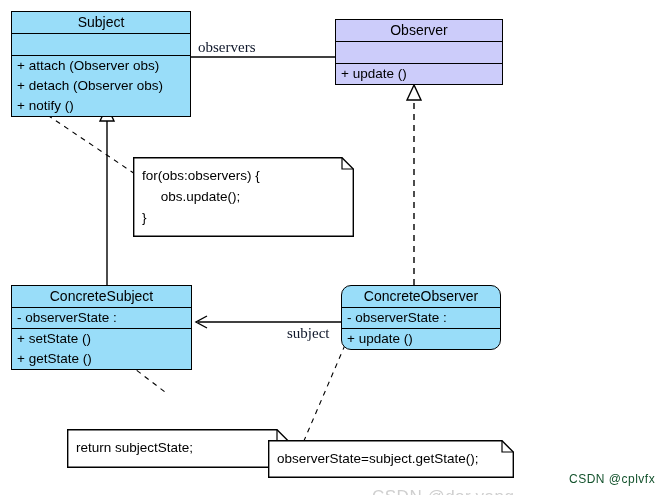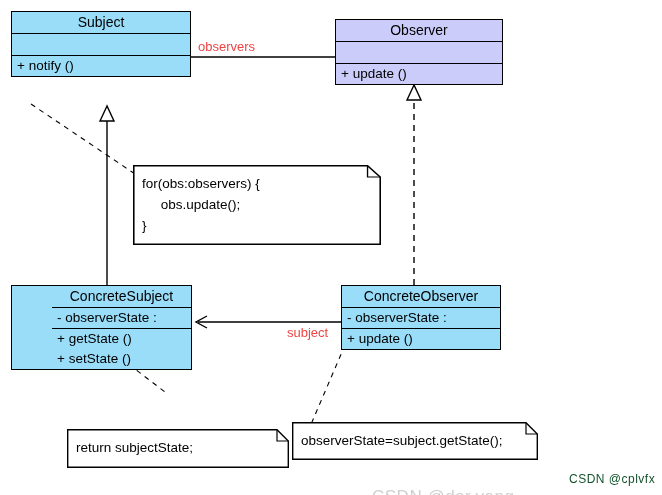--- a/index.html
+++ b/index.html
@@ -88,25 +88,26 @@
     right: 8px;
     font-size: 13.5px;
     line-height: 21px;
     color: #000000;
     white-space: pre;
   }
 
   
   .edge-label {
     position: absolute;
-    font-size: 13px;
-    color: #ef4444;
+    font-size: 15px;
+    color: #0f172a;
     white-space: nowrap;
     z-index: 7;
     background: transparent;
+    font-family: Liberation Serif, serif;
   }
 
   
   .watermark {
     position: absolute;
     color: #cfcfcf;
     white-space: nowrap;
     z-index: 9;
     font-size: 17px;
     letter-spacing: 0.5px;
@@ -153,72 +154,74 @@
 
     <g>
       <line x1="345" y1="345" x2="303" y2="443" stroke="#000000" stroke-width="1.1" stroke-dasharray="5,5"></line>
     </g>
   </svg>
 
   <div class="uml-class" style="left:11px; top:11px; width:180px;">
     <div class="compartment cls-name">Subject</div>
     <div class="compartment empty-comp"></div>
     <div class="compartment">
+      <div class="op-line">+ attach (Observer obs)</div>
+      <div class="op-line">+ detach (Observer obs)</div>
       <div class="op-line">+ notify ()</div>
     </div>
   </div>
 
   <div class="uml-class iface" style="left:335px; top:19px; width:168px;">
     <div class="compartment cls-name">Observer</div>
     <div class="compartment empty-comp"></div>
     <div class="compartment">
       <div class="op-line">+ update ()</div>
     </div>
   </div>
 
-  <div class="uml-class" style="left:11px; top:285px; width:181px;padding-left:40px;">
+  <div class="uml-class" style="left:11px; top:285px; width:181px;">
     <div class="compartment cls-name">ConcreteSubject</div>
     <div class="compartment">
       <div class="attr-line">- observerState :</div>
     </div>
     <div class="compartment">
+      <div class="op-line">+ setState ()</div>
       <div class="op-line">+ getState ()</div>
-      <div class="op-line">+ setState ()</div>
-    </div>
-  </div>
-
-  <div class="uml-class" style="left:341px; top:285px; width:160px;">
+    </div>
+  </div>
+
+  <div class="uml-class" style="left:341px; top:285px; width:160px;border-radius:10px;">
     <div class="compartment cls-name">ConcreteObserver</div>
     <div class="compartment">
       <div class="attr-line">- observerState :</div>
     </div>
     <div class="compartment">
       <div class="op-line">+ update ()</div>
     </div>
   </div>
 
-  <div class="uml-note" style="left:133px; top:165px; width:248px; height:80px;">
+  <div class="uml-note" style="left:133px; top:157px; width:221px; height:80px;">
     <svg class="note-body" viewBox="0 0 221 80" preserveAspectRatio="none" xmlns="http://www.w3.org/2000/svg">
       <path d="M0.7,0.7 L209,0.7 L220.3,12 L220.3,79.3 L0.7,79.3 Z" fill="#ffffff" stroke="#000000" stroke-width="1.4"></path>
       <path d="M209,0.7 L209,12 L220.3,12" fill="none" stroke="#000000" stroke-width="1.2"></path>
     </svg>
     <div class="note-text">for(obs:observers) {
      obs.update();
 }</div>
   </div>
 
   <div class="uml-note" style="left:67px; top:392px; width:222px; height:39px;margin-top:37px;">
     <svg class="note-body" viewBox="0 0 222 39" preserveAspectRatio="none" xmlns="http://www.w3.org/2000/svg">
       <path d="M0.7,0.7 L210,0.7 L221.3,12 L221.3,38.3 L0.7,38.3 Z" fill="#ffffff" stroke="#000000" stroke-width="1.4"></path>
       <path d="M210,0.7 L210,12 L221.3,12" fill="none" stroke="#000000" stroke-width="1.2"></path>
     </svg>
     <div class="note-text">return subjectState;</div>
   </div>
 
-  <div class="uml-note" style="left:268px; top:422px; width:246px; height:38px;margin-left:24px;">
+  <div class="uml-note" style="left:268px; top:440px; width:246px; height:38px;">
     <svg class="note-body" viewBox="0 0 246 38" preserveAspectRatio="none" xmlns="http://www.w3.org/2000/svg">
       <path d="M0.7,0.7 L234,0.7 L245.3,12 L245.3,37.3 L0.7,37.3 Z" fill="#ffffff" stroke="#000000" stroke-width="1.4"></path>
       <path d="M234,0.7 L234,12 L245.3,12" fill="none" stroke="#000000" stroke-width="1.2"></path>
     </svg>
     <div class="note-text">observerState=subject.getState();</div>
   </div>
 
   <div class="edge-label" style="left:198px; top:39px;">observers</div>
 
   <div class="edge-label" style="left:287px; top:325px;">subject</div>

